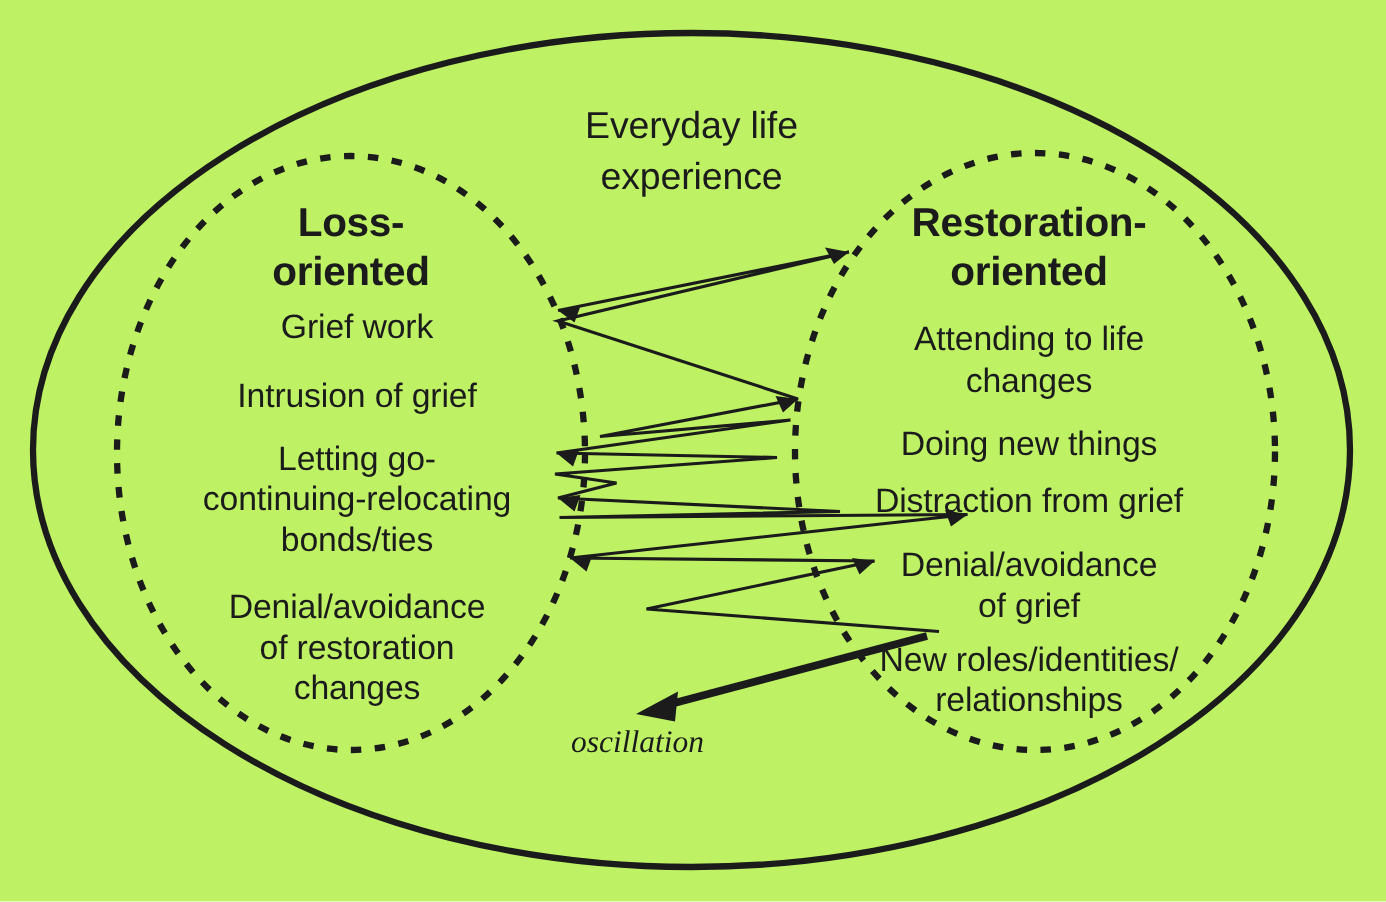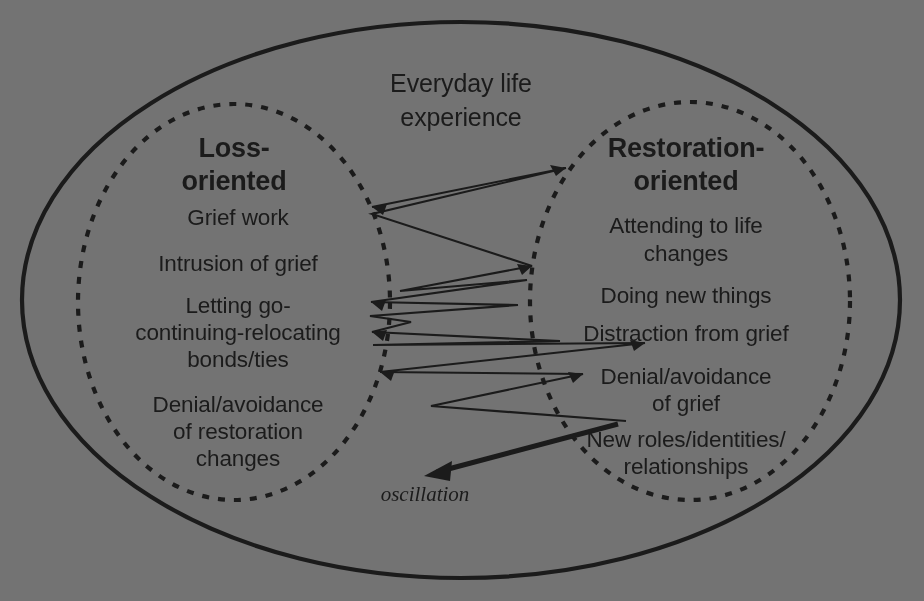--- a/index.html
+++ b/index.html
@@ -8,21 +8,21 @@
     padding: 0;
     background: #ffffff;
   }
   body {
     font-family: "Liberation Sans", sans-serif;
   }
   #stage {
     position: relative;
     width: 924px;
     height: 601px;
-    background: #737373;
+    background: #bef264;
     overflow: hidden;
   }
   #stage svg {
     position: absolute;
     left: 0;
     top: 0;
     width: 924px;
     height: 601px;
   }
   .txt {

